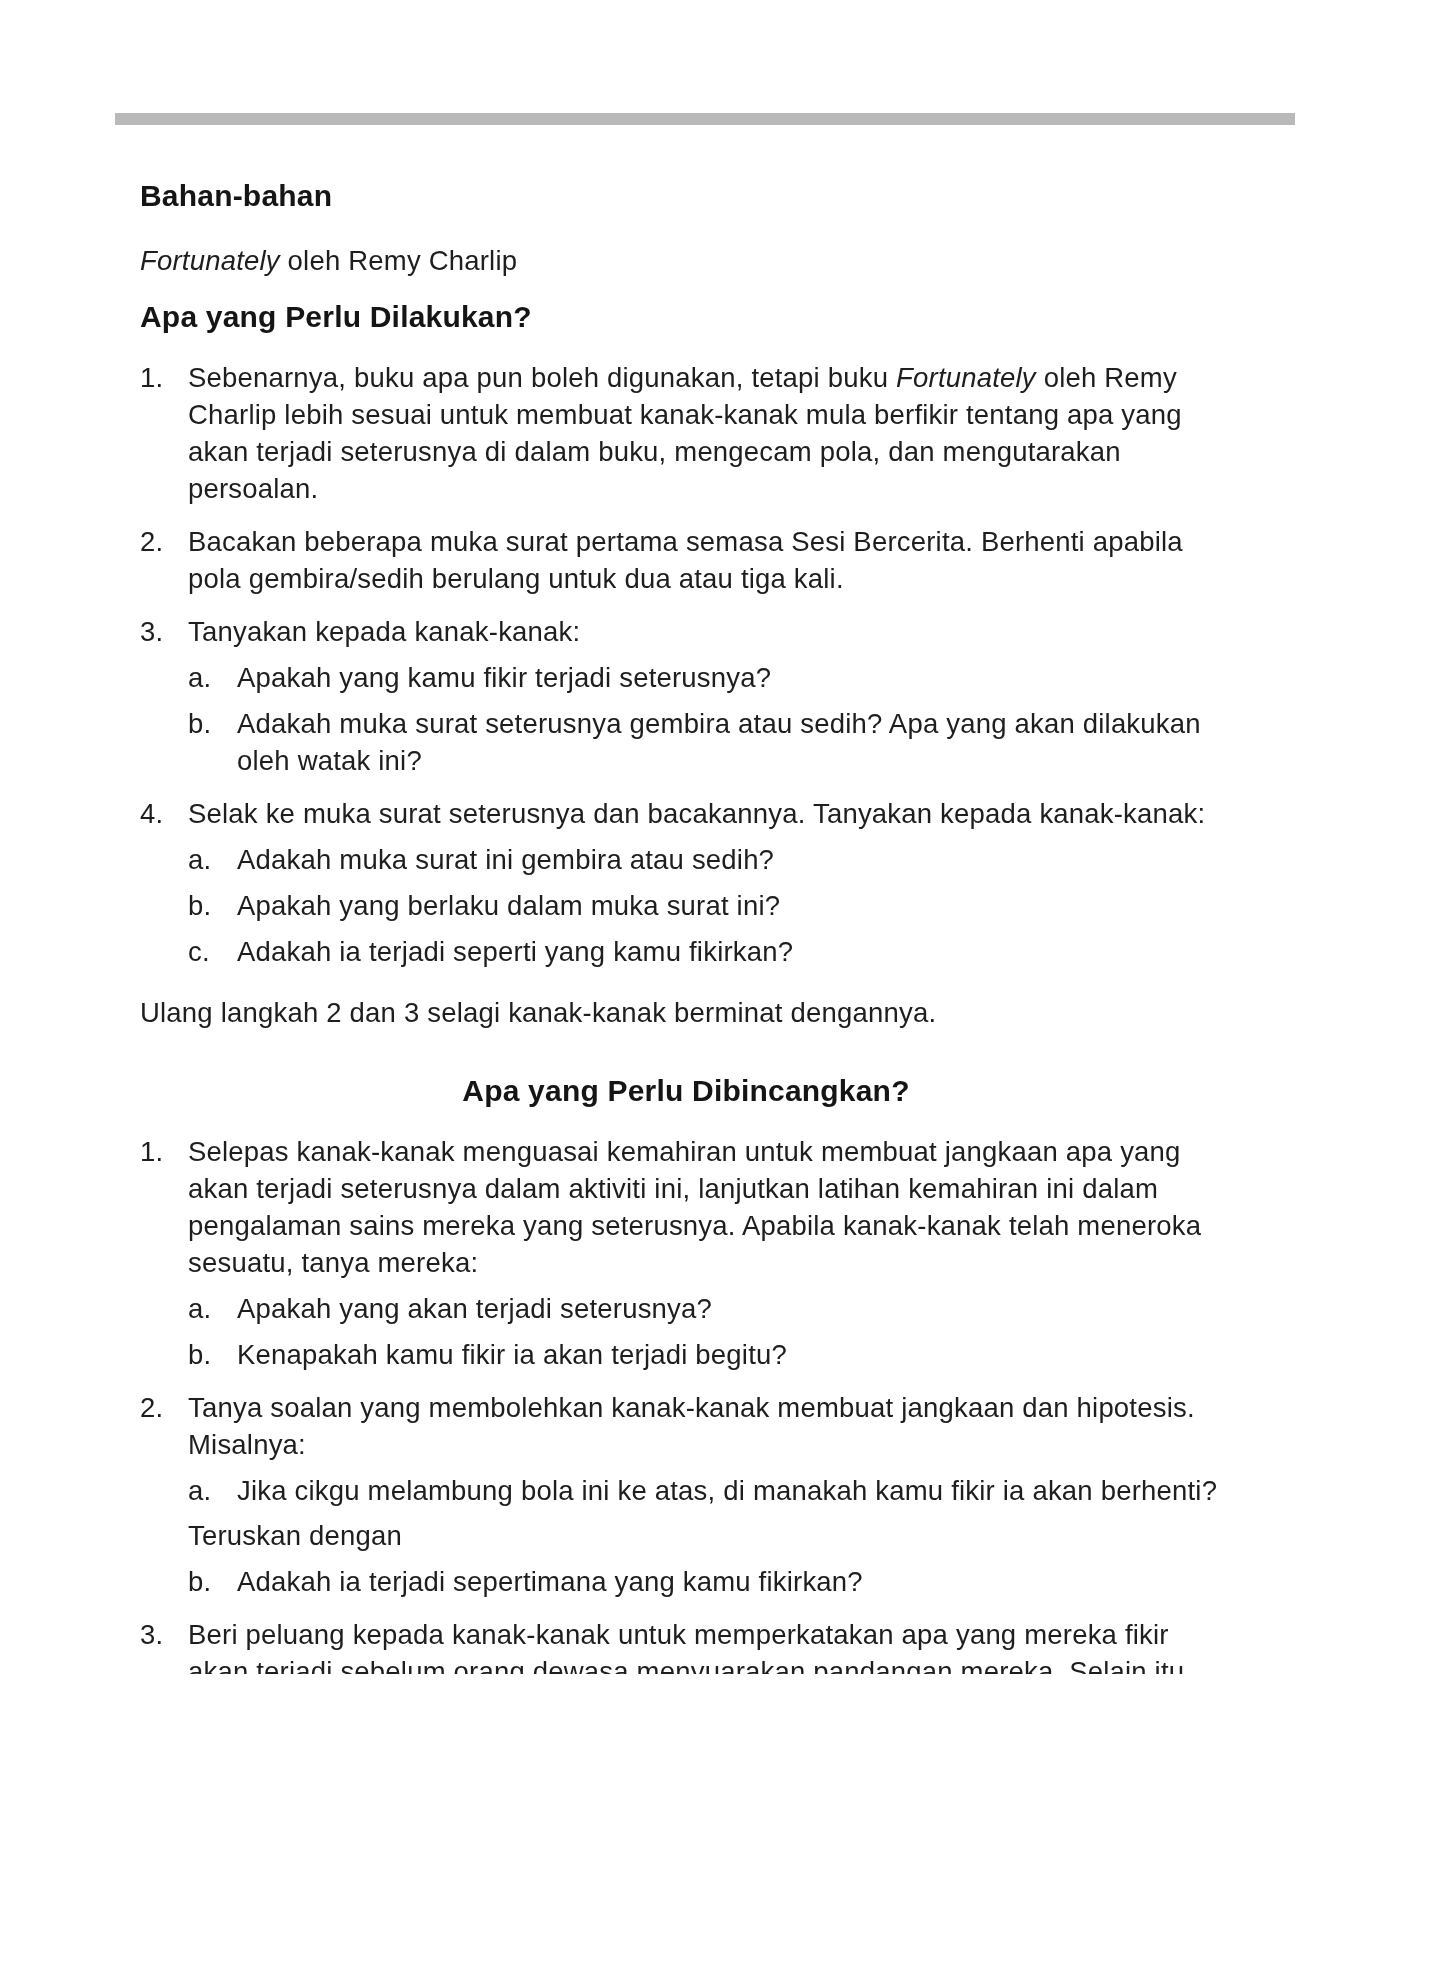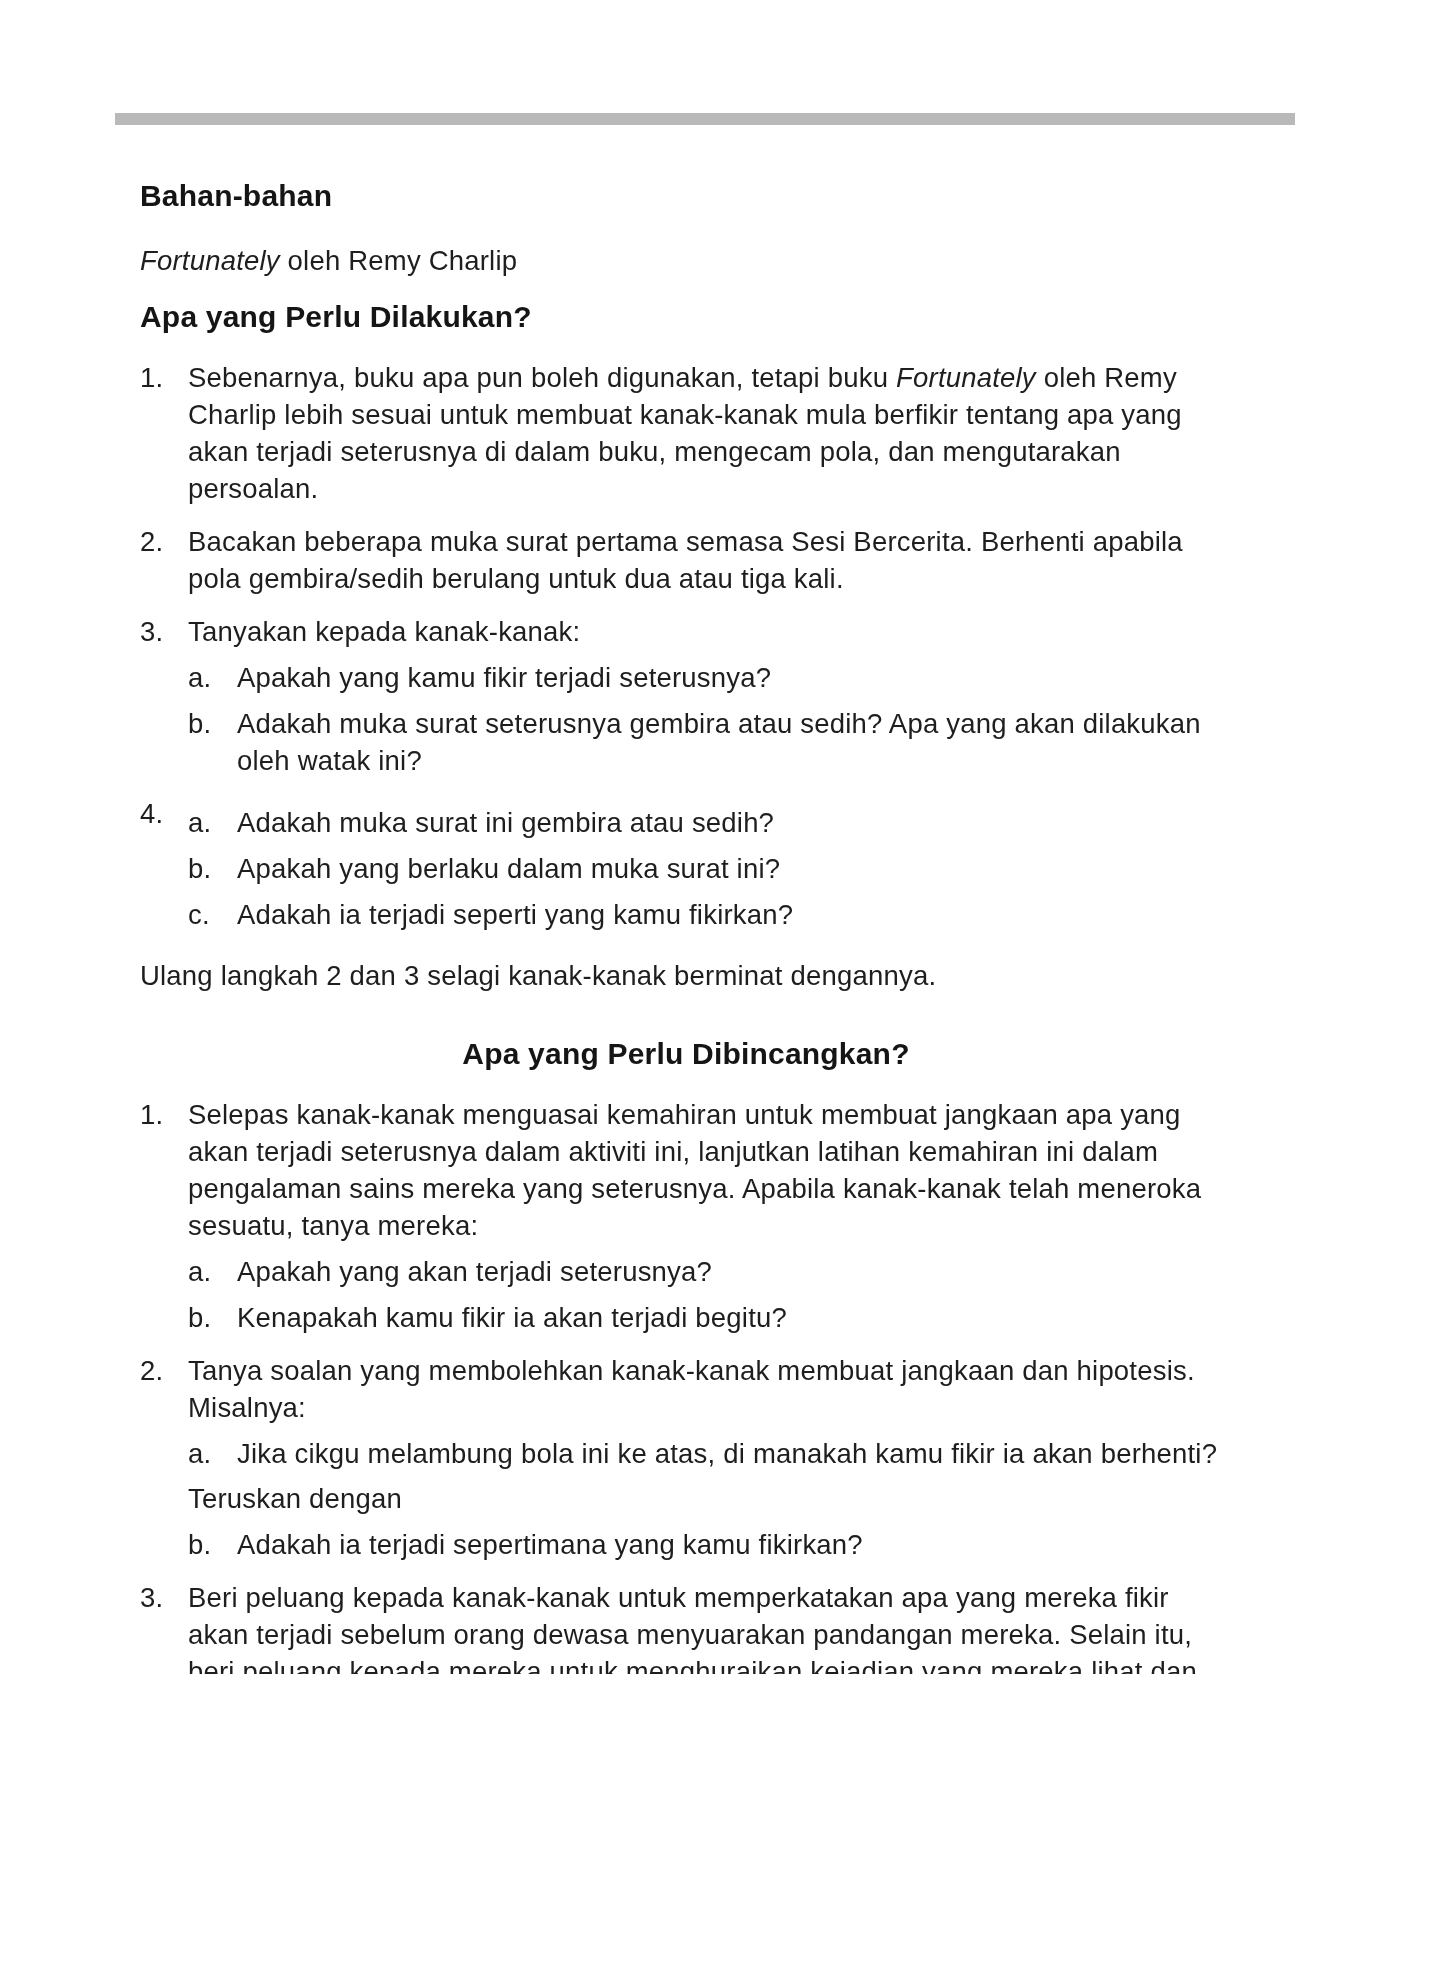--- a/index.html
+++ b/index.html
@@ -130,20 +130,21 @@
         <div class="sub">
           <span class="sub-letter">b.</span>
           <span class="sub-body">Adakah muka surat seterusnya gembira atau sedih? Apa yang akan dilakukan oleh watak ini?</span>
         </div>
       </span>
     </div>
 
     <div class="li">
       <span class="li-num">4.</span>
       <span class="li-body">
+        <span>Selak ke muka surat seterusnya dan bacakannya. Tanyakan kepada kanak-kanak:</span>
         <div class="sub">
           <span class="sub-letter">a.</span>
           <span class="sub-body">Adakah muka surat ini gembira atau sedih?</span>
         </div>
         <div class="sub">
           <span class="sub-letter">b.</span>
           <span class="sub-body">Apakah yang berlaku dalam muka surat ini?</span>
         </div>
         <div class="sub">
           <span class="sub-letter">c.</span>

